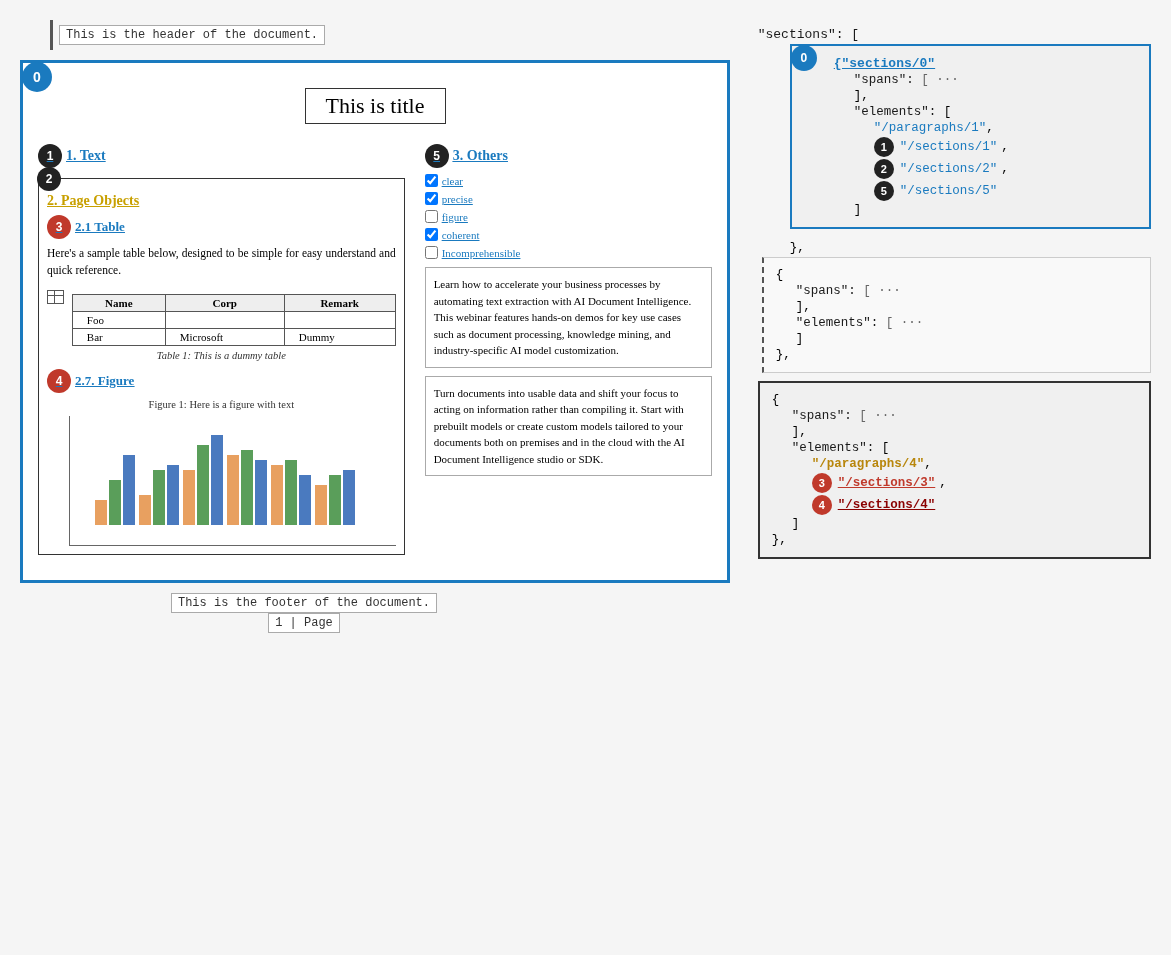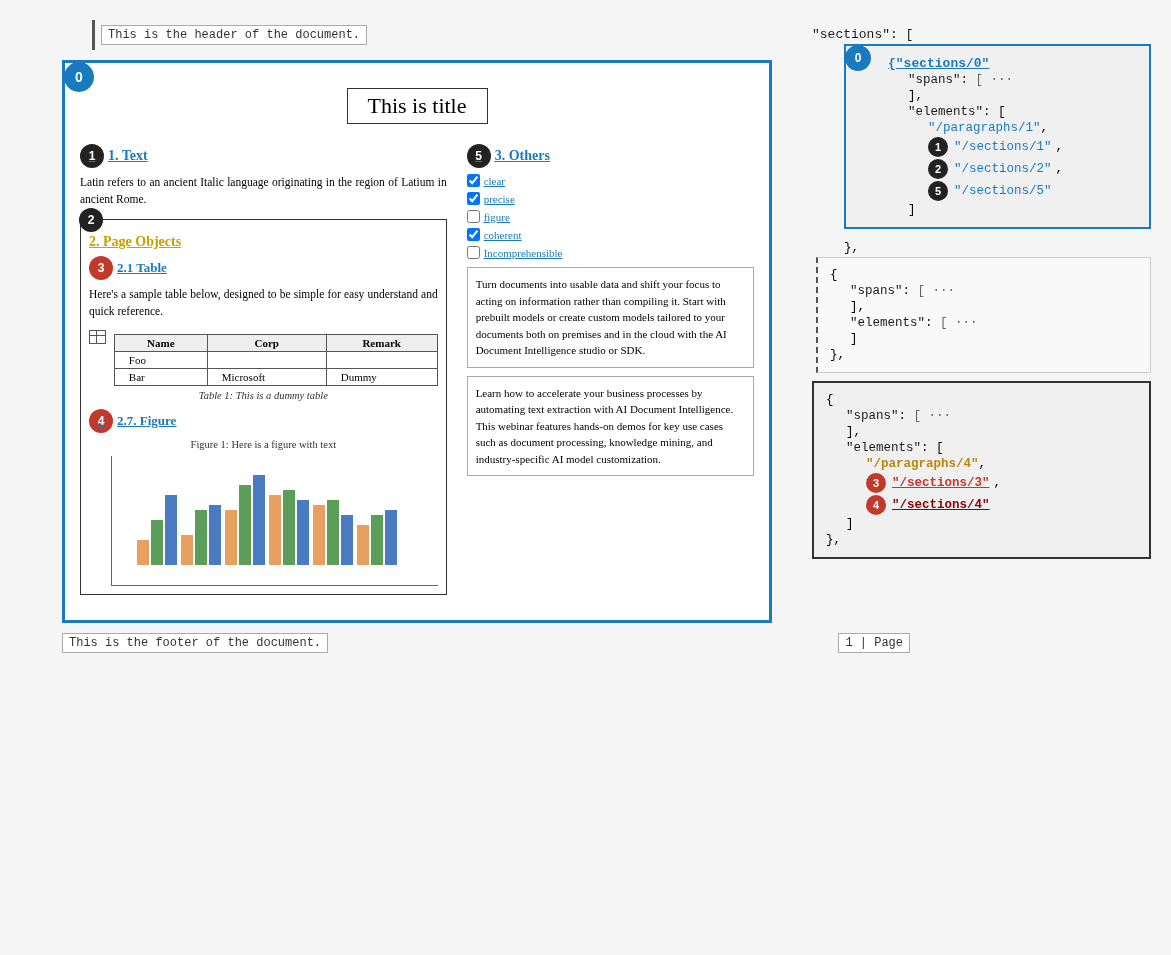--- a/index.html
+++ b/index.html
@@ -18,21 +18,20 @@
       gap: 20px;
       align-items: flex-start;
     }
 
     
     .document-panel {
       display: flex;
       flex-direction: column;
       align-items: flex-start;
       width: 730px;
-      margin-left: 42px;
     }
 
     .document-frame {
       border: 3px solid #1a7abf;
       background: white;
       width: 710px;
       padding: 15px;
       position: relative;
     }
 
@@ -245,21 +244,22 @@
       line-height: 1.5;
       margin-bottom: 8px;
     }
 
     
     .doc-footer-area {
       display: flex;
       justify-content: space-between;
       align-items: center;
       margin-top: 10px;
-      width: 848px;
+      width: 568px;
+      flex-direction: column;
     }
 
     .footer-text {
       border: 1px solid #aaa;
       padding: 2px 6px;
       font-size: 12px;
       color: #333;
       background: white;
     }
 
@@ -369,21 +369,20 @@
 
       <div class="doc-content">
 
         <div class="left-col">
 
           <div style="margin-bottom:10px;">
             <div class="section-heading">
               <span class="numbered-badge">1</span>
               <span style="color:#1a7abf; ">1. Text</span>
             </div>
-            <div class="para-text">Latin refers to an ancient Italic language originating in the region of Latium in ancient Rome.</div>
           </div>
 
           <div class="sub-section">
             <div style="position:absolute; top:-12px; left:-2px;" class="numbered-badge">2</div>
             <div class="section-heading" style="margin-top:6px;">
               <span style="color:#c8a000; text-decoration:underline;">2. Page Objects</span>
             </div>
 
             <div style="margin-bottom:8px;">
               <div class="section-heading sub">
@@ -491,25 +490,25 @@
               <input type="checkbox" checked="" style="">
               <span class="checkbox-label-underline">coherent</span>
             </div>
             <div class="checkbox-item">
               <input type="checkbox" style="">
               <span class="checkbox-label-underline">Incomprehensible</span>
             </div>
           </div>
 
           <div class="text-block">
+            <p>Learn how to accelerate your business processes by automating text extraction with AI Document Intelligence. This webinar features hands-on demos for key use cases such as document processing, knowledge mining, and industry-specific AI model customization.</p>
+          </div>
+
+          <div class="text-block">
             <p>Turn documents into usable data and shift your focus to acting on information rather than compiling it. Start with prebuilt models or create custom models tailored to your documents both on premises and in the cloud with the AI Document Intelligence studio or SDK.</p>
-          </div>
-
-          <div class="text-block">
-            <p>Learn how to accelerate your business processes by automating text extraction with AI Document Intelligence. This webinar features hands-on demos for key use cases such as document processing, knowledge mining, and industry-specific AI model customization.</p>
           </div>
         </div>
       </div>
     </div>
 
     <div class="doc-footer-area">
       <div class="footer-text">This is the footer of the document.</div>
       <div class="footer-text">1 | Page</div>
     </div>
   </div>

